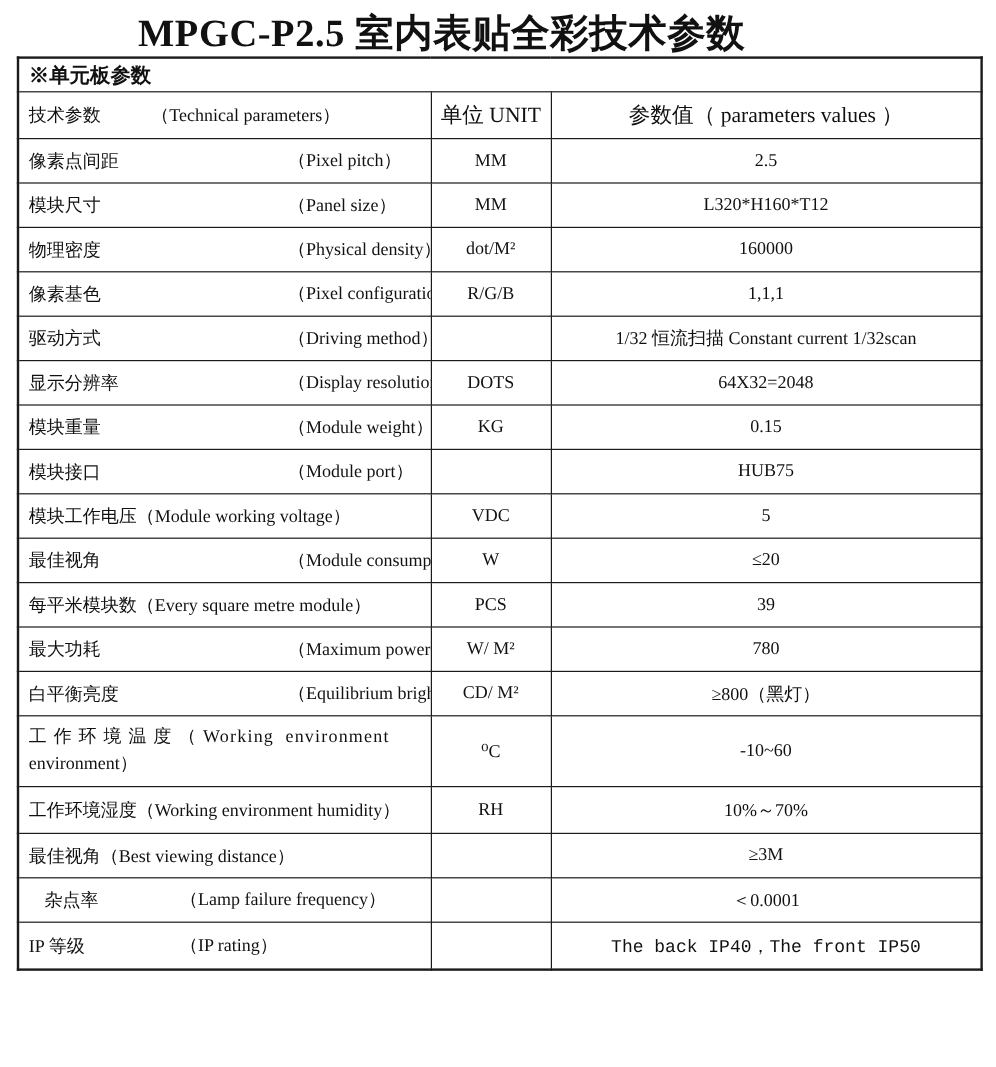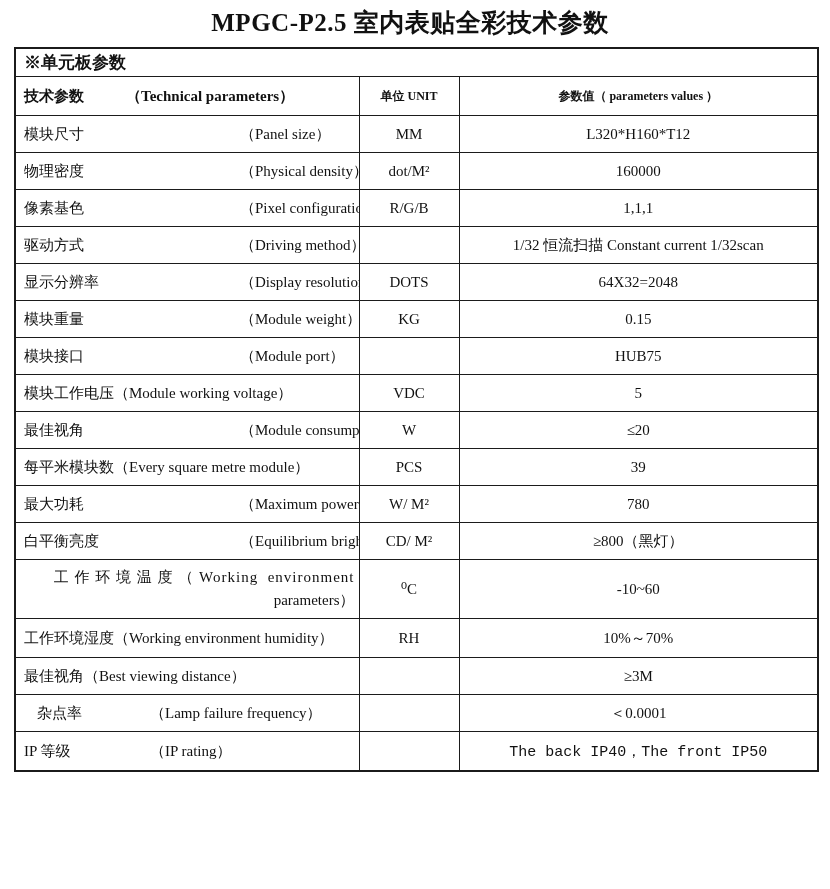--- a/index.html
+++ b/index.html
@@ -7,24 +7,23 @@
     width: 830px; height: 889px;
     background: #ffffff;
     color: #111111;
     font-family: "Liberation Serif", "DejaVu Serif", serif;
   }
   .page { position: relative; width: 830px; height: 889px; overflow: hidden; }
 
   .title {
     position: absolute; left: 0; top: 6px; width: 736px;
     text-align: center;
-    font-size: 25px; font-weight: bold;
+    font-size: 32px; font-weight: bold;
     letter-spacing: 0.5px;
     white-space: pre;
-    padding-left: 42px;
   }
 
   table.spec {
     position: absolute; left: 14px; top: 47px;
     width: 803px;
     border-collapse: collapse;
     table-layout: fixed;
     border: 2px solid #1b1b1b;
   }
   table.spec td {
@@ -34,40 +33,40 @@
     overflow: hidden;
   }
   td.c1 { position: relative; padding: 2px 4px 2px 8px; text-align: left; }
   td.c2 { text-align: center; padding: 2px 2px; }
   td.c3 { text-align: center; padding: 2px 6px; }
 
   tr.sec td {
     font-weight: bold; font-size: 17px;
     height: 25px; padding-left: 8px; margin-left: 17px;
   }
-  tr.hdr td { font-weight: bold; height: 34px; }
-  tr.hdr td.c2, tr.hdr td.c3 { font-size: 12px; }
+  tr.hdr td { font-weight: normal; height: 34px; }
+  tr.hdr td.c2, tr.hdr td.c3 { font-size: 18px; }
 
   tr.r td { height: 32px; }
   tr.r.h52 td { height: 50px; }
   tr.r.h36 td { height: 34px; }
 
   
   .en-abs { position: absolute; top: 50%; transform: translateY(-50%); white-space: pre; }
   .t224 { left: 224px; }
   .t161 { left: 161px; }
   .t150 { left: 134px; }
   .t110 { left: 110px; }
 
   .zh { white-space: pre; }
   .ind22 { margin-left: 22px; }
   .ind13 { margin-left: 13px; }
 
   
-  td.c1.wrap2 { line-height: 1.55; padding-top: 4px; padding-bottom: 4px; text-align: right; }
+  td.c1.wrap2 { line-height: 1.55; padding-top: 4px; padding-bottom: 4px; }
   td.c1.wrap2 .zh { letter-spacing: 1px; }
   td.c1.wrap2 .en-blk { display: block; white-space: pre; }
 
   .mono {
     font-family: "Liberation Mono", "DejaVu Sans Mono", monospace;
     font-size: 14px;
     letter-spacing: 0px;
   }
 </style>
 </head>
@@ -91,20 +90,28 @@
 
     <tr class="hdr">
       <td class="c1">
         <span class="zh">技术参数</span>
         <span class="en-abs t110">（Technical parameters）</span>
       </td>
       <td class="c2">单位 UNIT</td>
       <td class="c3">参数值（ parameters values ）</td>
     </tr>
 
+    <tr class="r">
+      <td class="c1">
+        <span class="zh">像素点间距</span>
+        <span class="en-abs t224">（Pixel pitch）</span>
+      </td>
+      <td class="c2">MM</td>
+      <td class="c3">2.5</td>
+    </tr>
 
     <tr class="r">
       <td class="c1">
         <span class="zh">模块尺寸</span>
         <span class="en-abs t224">（Panel size）</span>
       </td>
       <td class="c2">MM</td>
       <td class="c3">L320*H160*T12</td>
     </tr>
 
@@ -202,21 +209,21 @@
         <span class="zh">白平衡亮度</span>
         <span class="en-abs t224">（Equilibrium brightness）</span>
       </td>
       <td class="c2">CD/ M²</td>
       <td class="c3">≥800（黑灯）</td>
     </tr>
 
     <tr class="r h52">
       <td class="c1 wrap2">
         <span class="zh">工 作 环 境 温 度 （ Working  environment</span>
-        <span class="en-blk">parameters）</span>
+        <span class="en-blk">environment）</span>
       </td>
       <td class="c2">⁰C</td>
       <td class="c3">-10~60</td>
     </tr>
 
     <tr class="r h36">
       <td class="c1">
         <span class="zh">工作环境湿度</span><span>（Working environment humidity）</span>
       </td>
       <td class="c2">RH</td>

